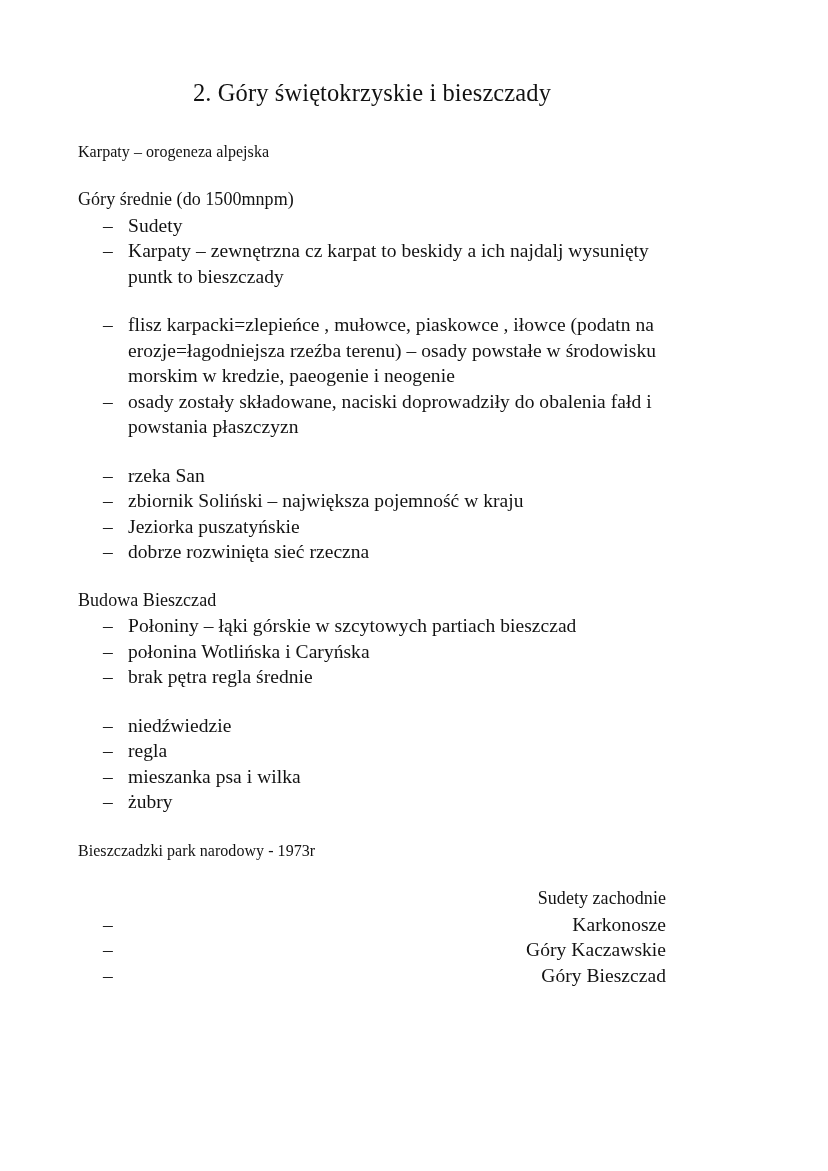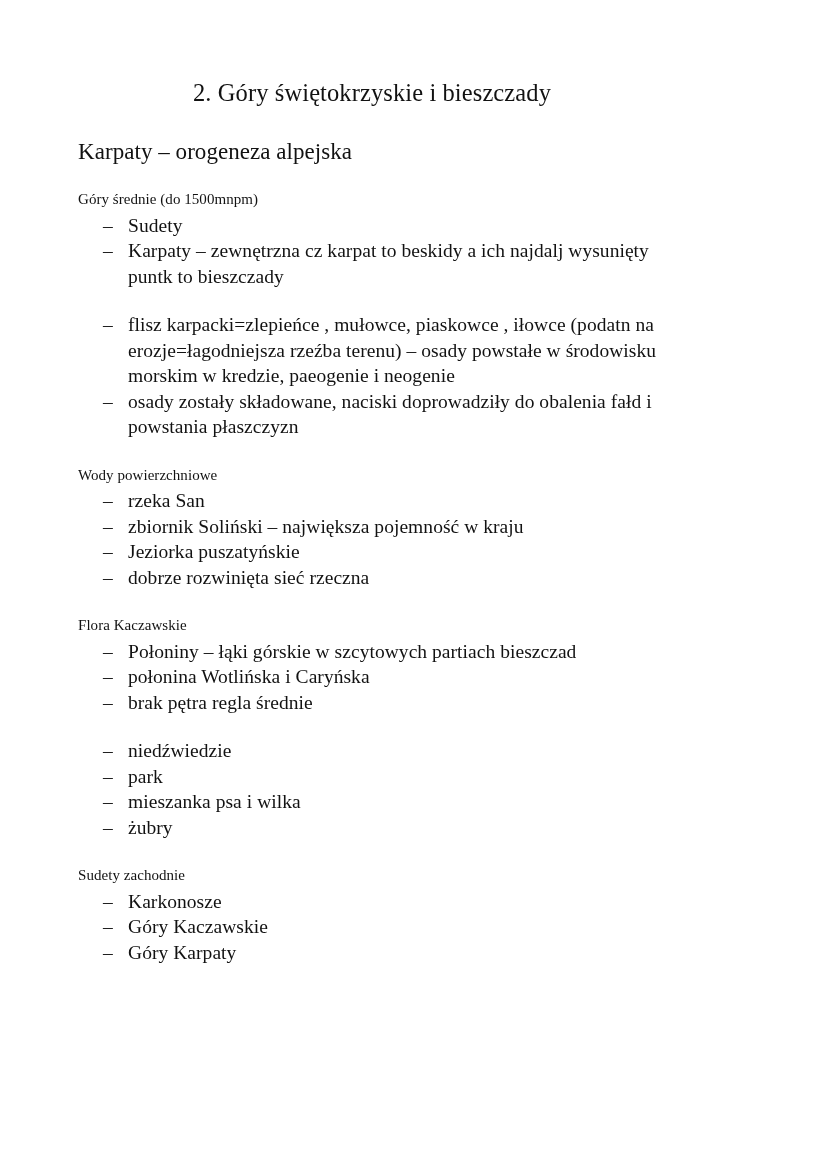--- a/index.html
+++ b/index.html
@@ -37,32 +37,33 @@
 
   .body-content {
     margin-top: 30px;
   }
 
   .block {
     margin-bottom: 23px;
   }
   .block:last-child {
     margin-bottom: 18px;
+    text-align: right;
   }
 
   .block-heading {
-    font-size: 15px;
+    font-size: 18px;
     line-height: 25.5px;
     margin: 0;
     font-weight: normal;
     letter-spacing: 0.05px;
   }
 
   .standalone {
-    font-size: 23px;
+    font-size: 16px;
     line-height: 25.5px;
     margin: 0;
     letter-spacing: 0.05px;
     font-family: Liberation Serif, serif;
   }
 
   ul.bullets {
     list-style: none;
     margin: 0;
     padding: 0;
@@ -120,42 +121,41 @@
             <span class="dash">–</span>
             <span class="item-text">flisz karpacki=zlepieńce , mułowce, piaskowce , iłowce (podatn na erozje=łagodniejsza rzeźba terenu) – osady powstałe w środowisku morskim w kredzie, paeogenie i neogenie</span>
           </li>
           <li>
             <span class="dash">–</span>
             <span class="item-text">osady zostały składowane, naciski doprowadziły do obalenia fałd i powstania płaszczyzn</span>
           </li>
         </ul>
       </div>
       <div class="block">
-        <p class="block-heading">Wody powierzchniowe</p>
         <ul class="bullets">
           <li>
             <span class="dash">–</span>
             <span class="item-text">rzeka San</span>
           </li>
           <li>
             <span class="dash">–</span>
             <span class="item-text">zbiornik Soliński – największa pojemność w kraju</span>
           </li>
           <li>
             <span class="dash">–</span>
             <span class="item-text">Jeziorka puszatyńskie</span>
           </li>
           <li>
             <span class="dash">–</span>
             <span class="item-text">dobrze rozwinięta sieć rzeczna</span>
           </li>
         </ul>
       </div>
       <div class="block">
-        <p class="block-heading">Flora Kaczawskie</p>
+        <p class="block-heading">Budowa Bieszczad</p>
         <ul class="bullets">
           <li>
             <span class="dash">–</span>
             <span class="item-text">Połoniny – łąki górskie w szcytowych partiach bieszczad</span>
           </li>
           <li>
             <span class="dash">–</span>
             <span class="item-text">połonina Wotlińska i Caryńska</span>
           </li>
           <li>
@@ -165,44 +165,47 @@
         </ul>
       </div>
       <div class="block">
         <ul class="bullets">
           <li>
             <span class="dash">–</span>
             <span class="item-text">niedźwiedzie</span>
           </li>
           <li>
             <span class="dash">–</span>
-            <span class="item-text">park</span>
+            <span class="item-text">regla</span>
           </li>
           <li>
             <span class="dash">–</span>
             <span class="item-text">mieszanka psa i wilka</span>
           </li>
           <li>
             <span class="dash">–</span>
             <span class="item-text">żubry</span>
           </li>
         </ul>
       </div>
       <div class="block">
+        <p class="standalone">Bieszczadzki park narodowy - 1973r</p>
+      </div>
+      <div class="block">
         <p class="block-heading">Sudety zachodnie</p>
         <ul class="bullets">
           <li>
             <span class="dash">–</span>
             <span class="item-text">Karkonosze</span>
           </li>
           <li>
             <span class="dash">–</span>
             <span class="item-text">Góry Kaczawskie</span>
           </li>
           <li>
             <span class="dash">–</span>
-            <span class="item-text">Góry Karpaty</span>
+            <span class="item-text">Góry Bieszczad</span>
           </li>
         </ul>
       </div>
     </div>
 
 </div>
 
 </body></html>

